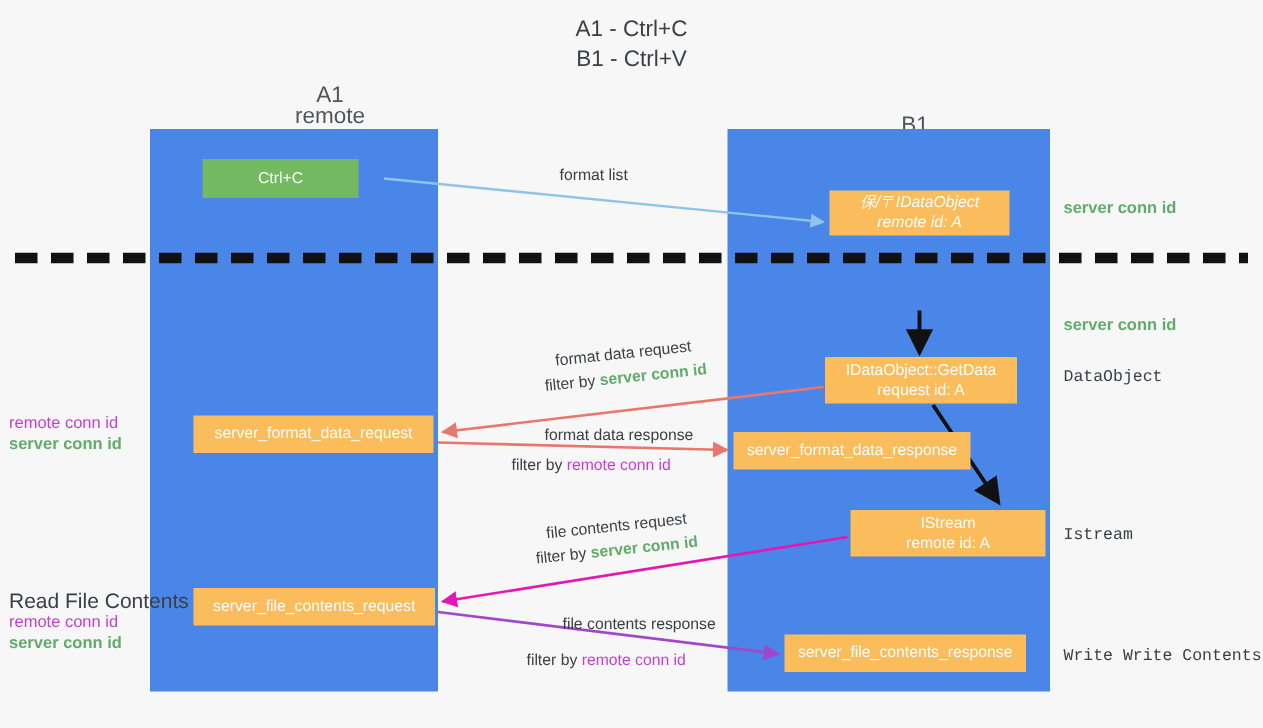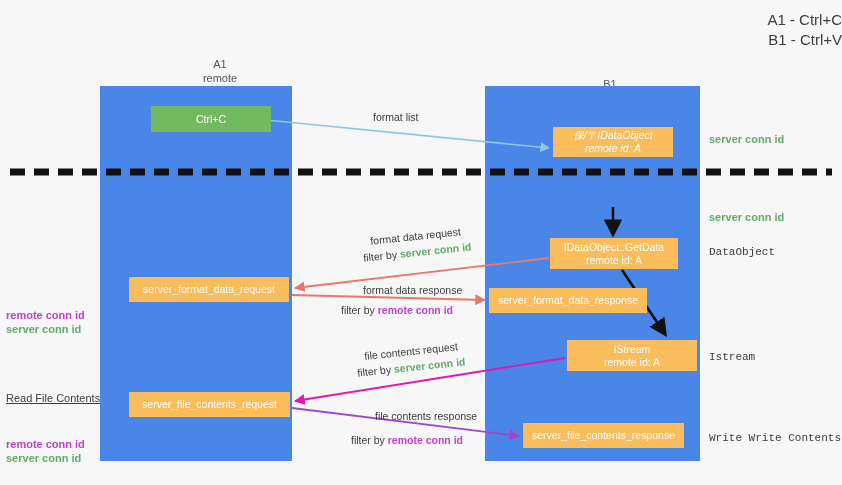--- a/index.html
+++ b/index.html
@@ -21,31 +21,31 @@
     left: 0; top: 0;
     width: 842px;
     height: 485px;
   }
   .abs { position: absolute; }
 
   
   #title {
     left: 0; top: 10px;
     width: 842px;
-    text-align: right;
+    text-align: center;
     font-size: 15px;
     line-height: 20px;
     color: #3c4043;
     white-space: pre-line;
   }
 
   
   .lane-head {
     text-align: center;
-    font-size: 11px;
+    font-size: 15px;
     line-height: 14px;
     color: #52565b;
     white-space: pre-line;
   }
   #head-a1 { left: 120px; top: 57px; width: 200px; }
   #head-b1 { left: 510px; top: 57px; width: 200px; margin-top: 20px; }
 
   
   .lane {
     background: #4a86e8;
@@ -63,48 +63,48 @@
     text-align: center;
     color: #ffffff;
     font-size: 10.5px;
     line-height: 13px;
     padding: 2px 4px;
     white-space: pre-line;
   }
   .green { background: #6aa84f; background: #73b95f; }
   .orange { background: #fbbc5c; }
 
-  #n-ctrlc  { left: 135px; top: 106px; width: 120px; height: 26px; margin-left: 16px; }
+  #n-ctrlc  { left: 135px; top: 106px; width: 104px; height: 26px; }
   #n-idata  { left: 553px; top: 127px; width: 120px; height: 30px; font-style: italic; }
   #n-ctrlv  { left: 553px; top: 180px; width: 120px; height: 26px; }
   #n-getdata{ left: 550px; top: 238px; width: 128px; height: 31px; }
   #n-sfdreq { left: 129px; top: 277px; width: 160px; height: 25px; }
   #n-sfdresp{ left: 489px; top: 288px; width: 158px; height: 25px; }
   #n-istream{ left: 567px; top: 340px; width: 130px; height: 31px; }
   #n-sfcreq { left: 129px; top: 392px; width: 161px; height: 25px; }
   #n-sfcresp{ left: 523px; top: 423px; width: 161px; height: 25px; }
 
   
   .anno {
     font-size: 11px;
     line-height: 14px;
   }
   .green-txt  { color: #63ab6a; font-weight: bold; }
-  .purple-txt { color: #c23fd0; font-weight: bold; margin-top: 33px; }
+  .purple-txt { color: #c23fd0; font-weight: normal; }
   .dark-txt   { color: #3c4043; font-family: Liberation Mono, monospace; }
 
   #an-sci1 { left: 709px; top: 132px; }
   #an-sci2 { left: 709px; top: 210px; }
   #an-dataobject { left: 709px; top: 245px; }
   #an-istream { left: 709px; top: 350px; }
   #an-writefile { left: 709px; top: 431px; }
 
   #an-left-1 { left: 6px; top: 275px; }
   #an-left-2 { left: 6px; top: 392px; }
-  #an-readfile { font-size: 11px; color: #3c4043; text-decoration: underline; }
+  #an-readfile { font-size: 14px; color: #3c4043; }
   .left-pair { text-align: left; }
 
   
   .edge-label {
     font-size: 10.5px;
     line-height: 14px;
     color: #3c4043;
     white-space: nowrap;
   }
 
@@ -172,21 +172,21 @@
 
     <path d="M565,358 L295,401" stroke="#e318b4" stroke-width="1.8" fill="none" marker-end="url(#ah-magenta)"></path>
 
     <path d="M292,408 L519,436" stroke="#a347c9" stroke-width="1.8" fill="none" marker-end="url(#ah-purple)"></path>
   </svg>
 
   <div class="abs node green" id="n-ctrlc">Ctrl+C</div>
   <div class="abs node orange" id="n-idata">保/〒IDataObject
 remote id: A</div>
   <div class="abs node orange" id="n-getdata">IDataObject::GetData
-remote id: A</div>
+request id: A</div>
   <div class="abs node orange" id="n-sfdreq">server_format_data_request</div>
   <div class="abs node orange" id="n-sfdresp">server_format_data_response</div>
   <div class="abs node orange" id="n-istream">IStream
 remote id: A</div>
   <div class="abs node orange" id="n-sfcresp">server_file_contents_response</div>
   <div class="abs node orange" id="n-sfcreq">server_file_contents_request</div>
 
   <div class="abs edge-label" id="el-formatlist">format list</div>
 
   <div class="abs edge-label" id="el-fdr1">format data request</div>

